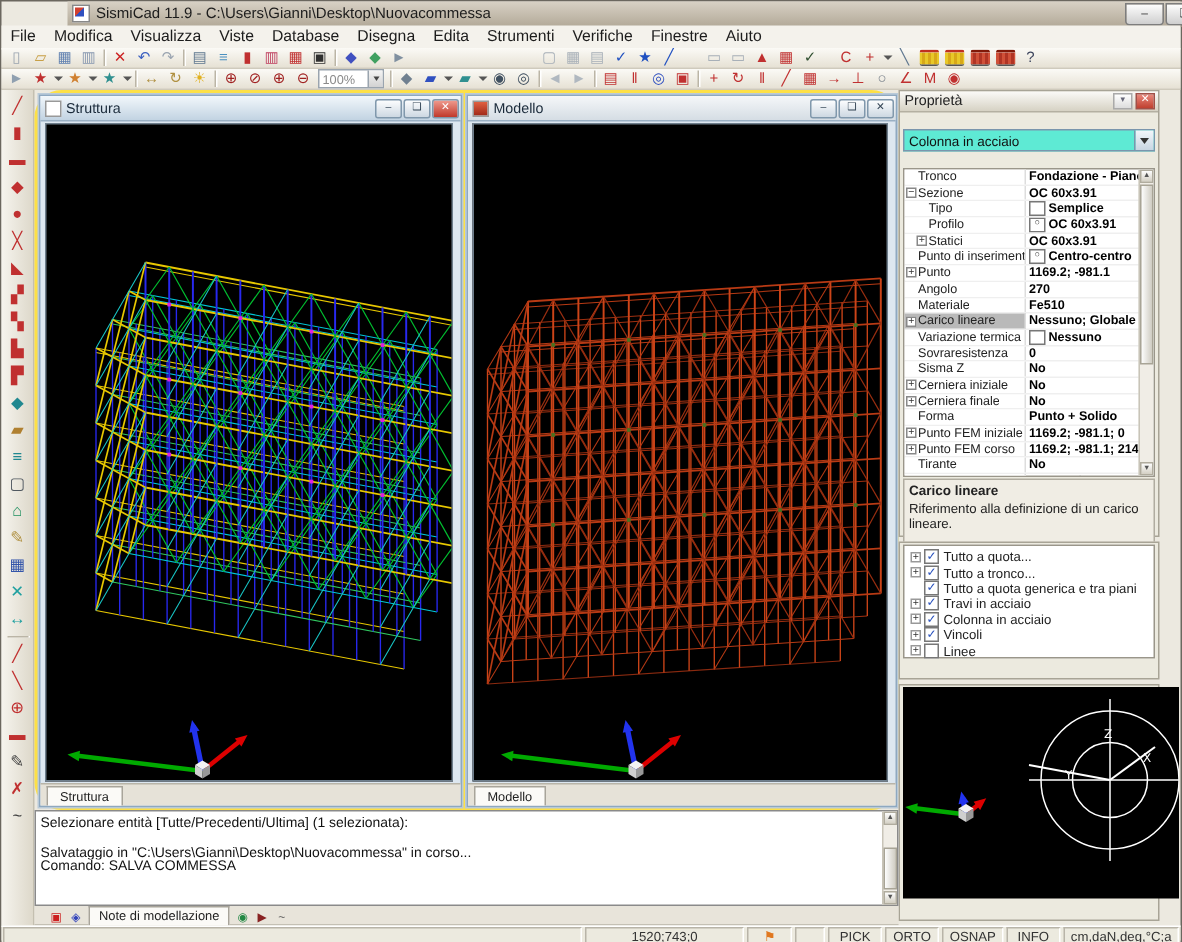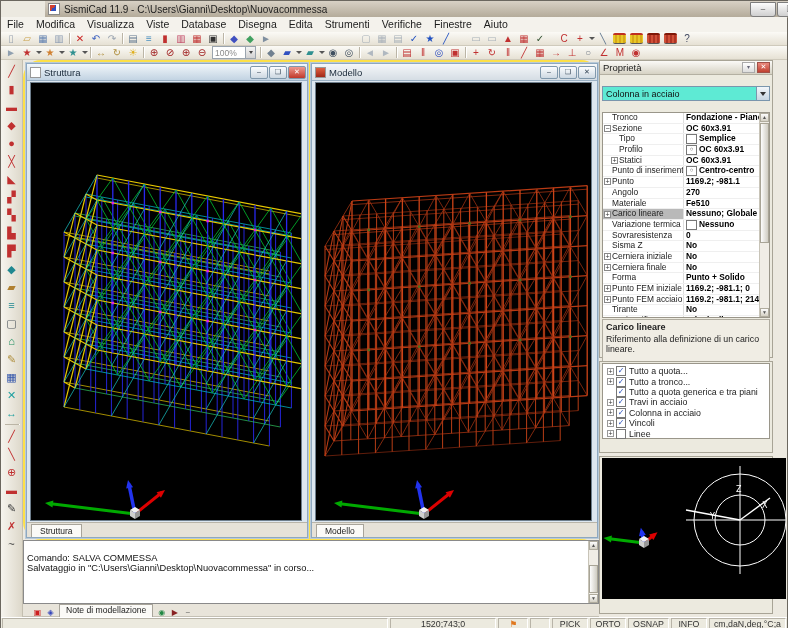--- a/index.html
+++ b/index.html
@@ -1211,21 +1211,21 @@
                 </span>
                 <span class="pname">Punto FEM iniziale</span>
               </span>
               <span class="pval">1169.2; -981.1; 0</span>
             </div>
             <div class="prow">
               <span class="pnamecell">
                 <span class="pexp">
                   <b>+</b>
                 </span>
-                <span class="pname">Punto FEM acciaio</span>
+                <span class="pname">Punto FEM corso</span>
               </span>
               <span class="pval">1169.2; -981.1; 214</span>
             </div>
             <div class="prow">
               <span class="pnamecell">
                 <span class="pexp"></span>
                 <span class="pname">Tirante</span>
               </span>
               <span class="pval">No</span>
             </div>
@@ -1308,23 +1308,24 @@
           <line x1="138" y1="62" x2="84" y2="52" stroke="#ffffff" stroke-width="1.4"></line>
           <text x="134" y="34" fill="#ffffff" font-size="8">Z</text>
           <text x="160" y="50" fill="#ffffff" font-size="8">X</text>
           <text x="108" y="61" fill="#ffffff" font-size="8">Y</text>
         </svg>
     </div>
   </div>
 
   <div id="console">
     <div class="lines" id="console-lines">
+        <div class="cline">Selezionare entità [Tutte/Precedenti/Ultima] (1 selezionata):</div>
         <div class="cline">&nbsp;</div>
+        <div class="cline">Salvataggio in "C:\Users\Gianni\Desktop\Nuovacommessa" in corso...</div>
         <div class="cline">Comando: SALVA COMMESSA</div>
-        <div class="cline">Salvataggio in "C:\Users\Gianni\Desktop\Nuovacommessa" in corso...</div>
         <div class="cline">&nbsp;</div>
       </div>
     <div class="vsb">
       <span class="ar" style="top:0">▲</span>
       <span class="thumb" style="bottom:10px;height:28px"></span>
       <span class="ar" style="bottom:0">▼</span>
     </div>
   </div>
 
   <div id="tabbar">

